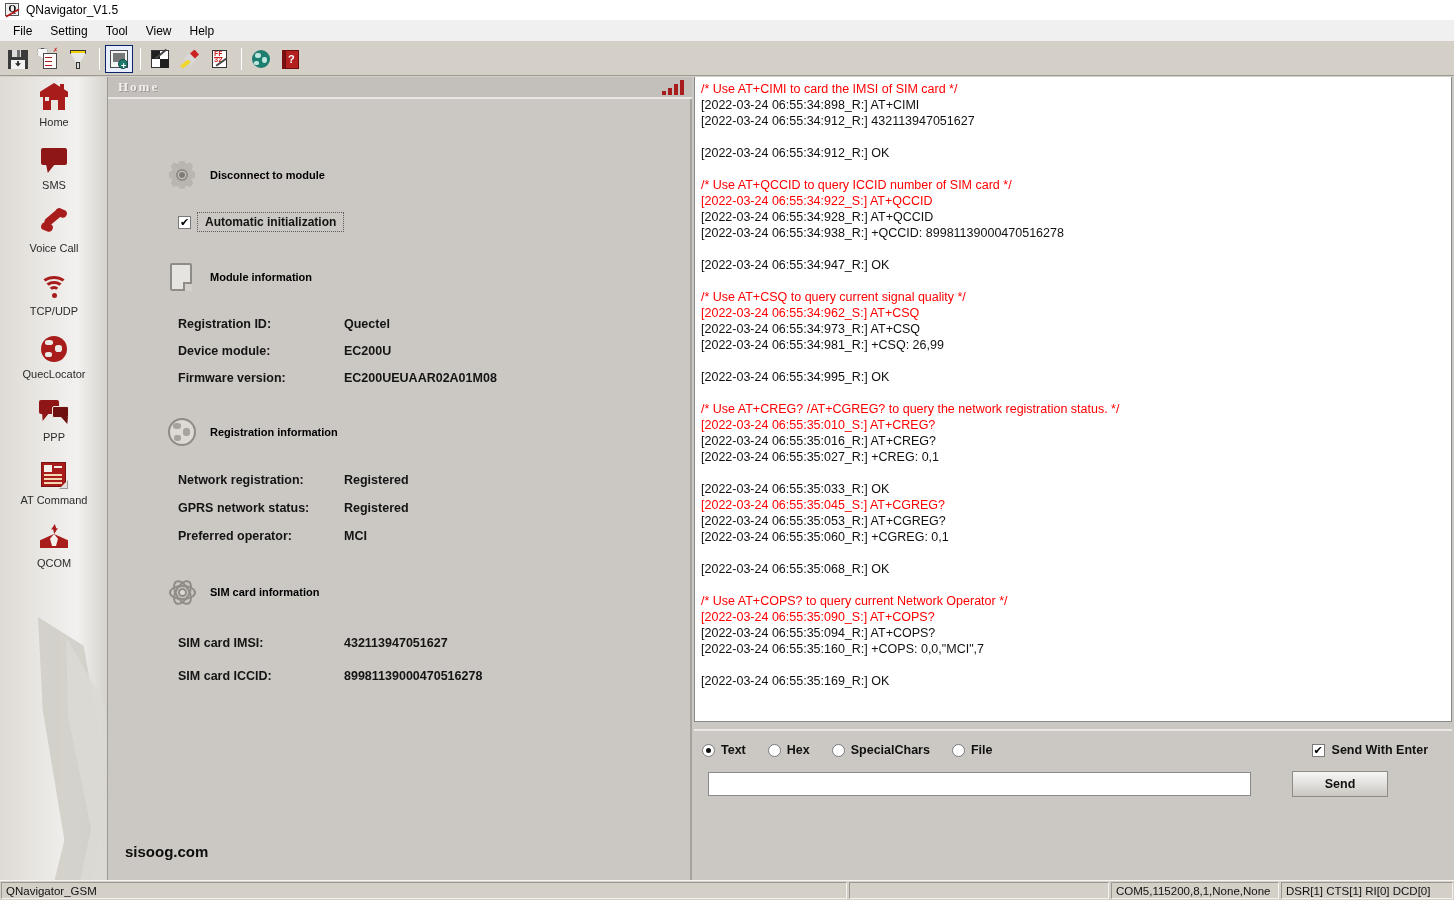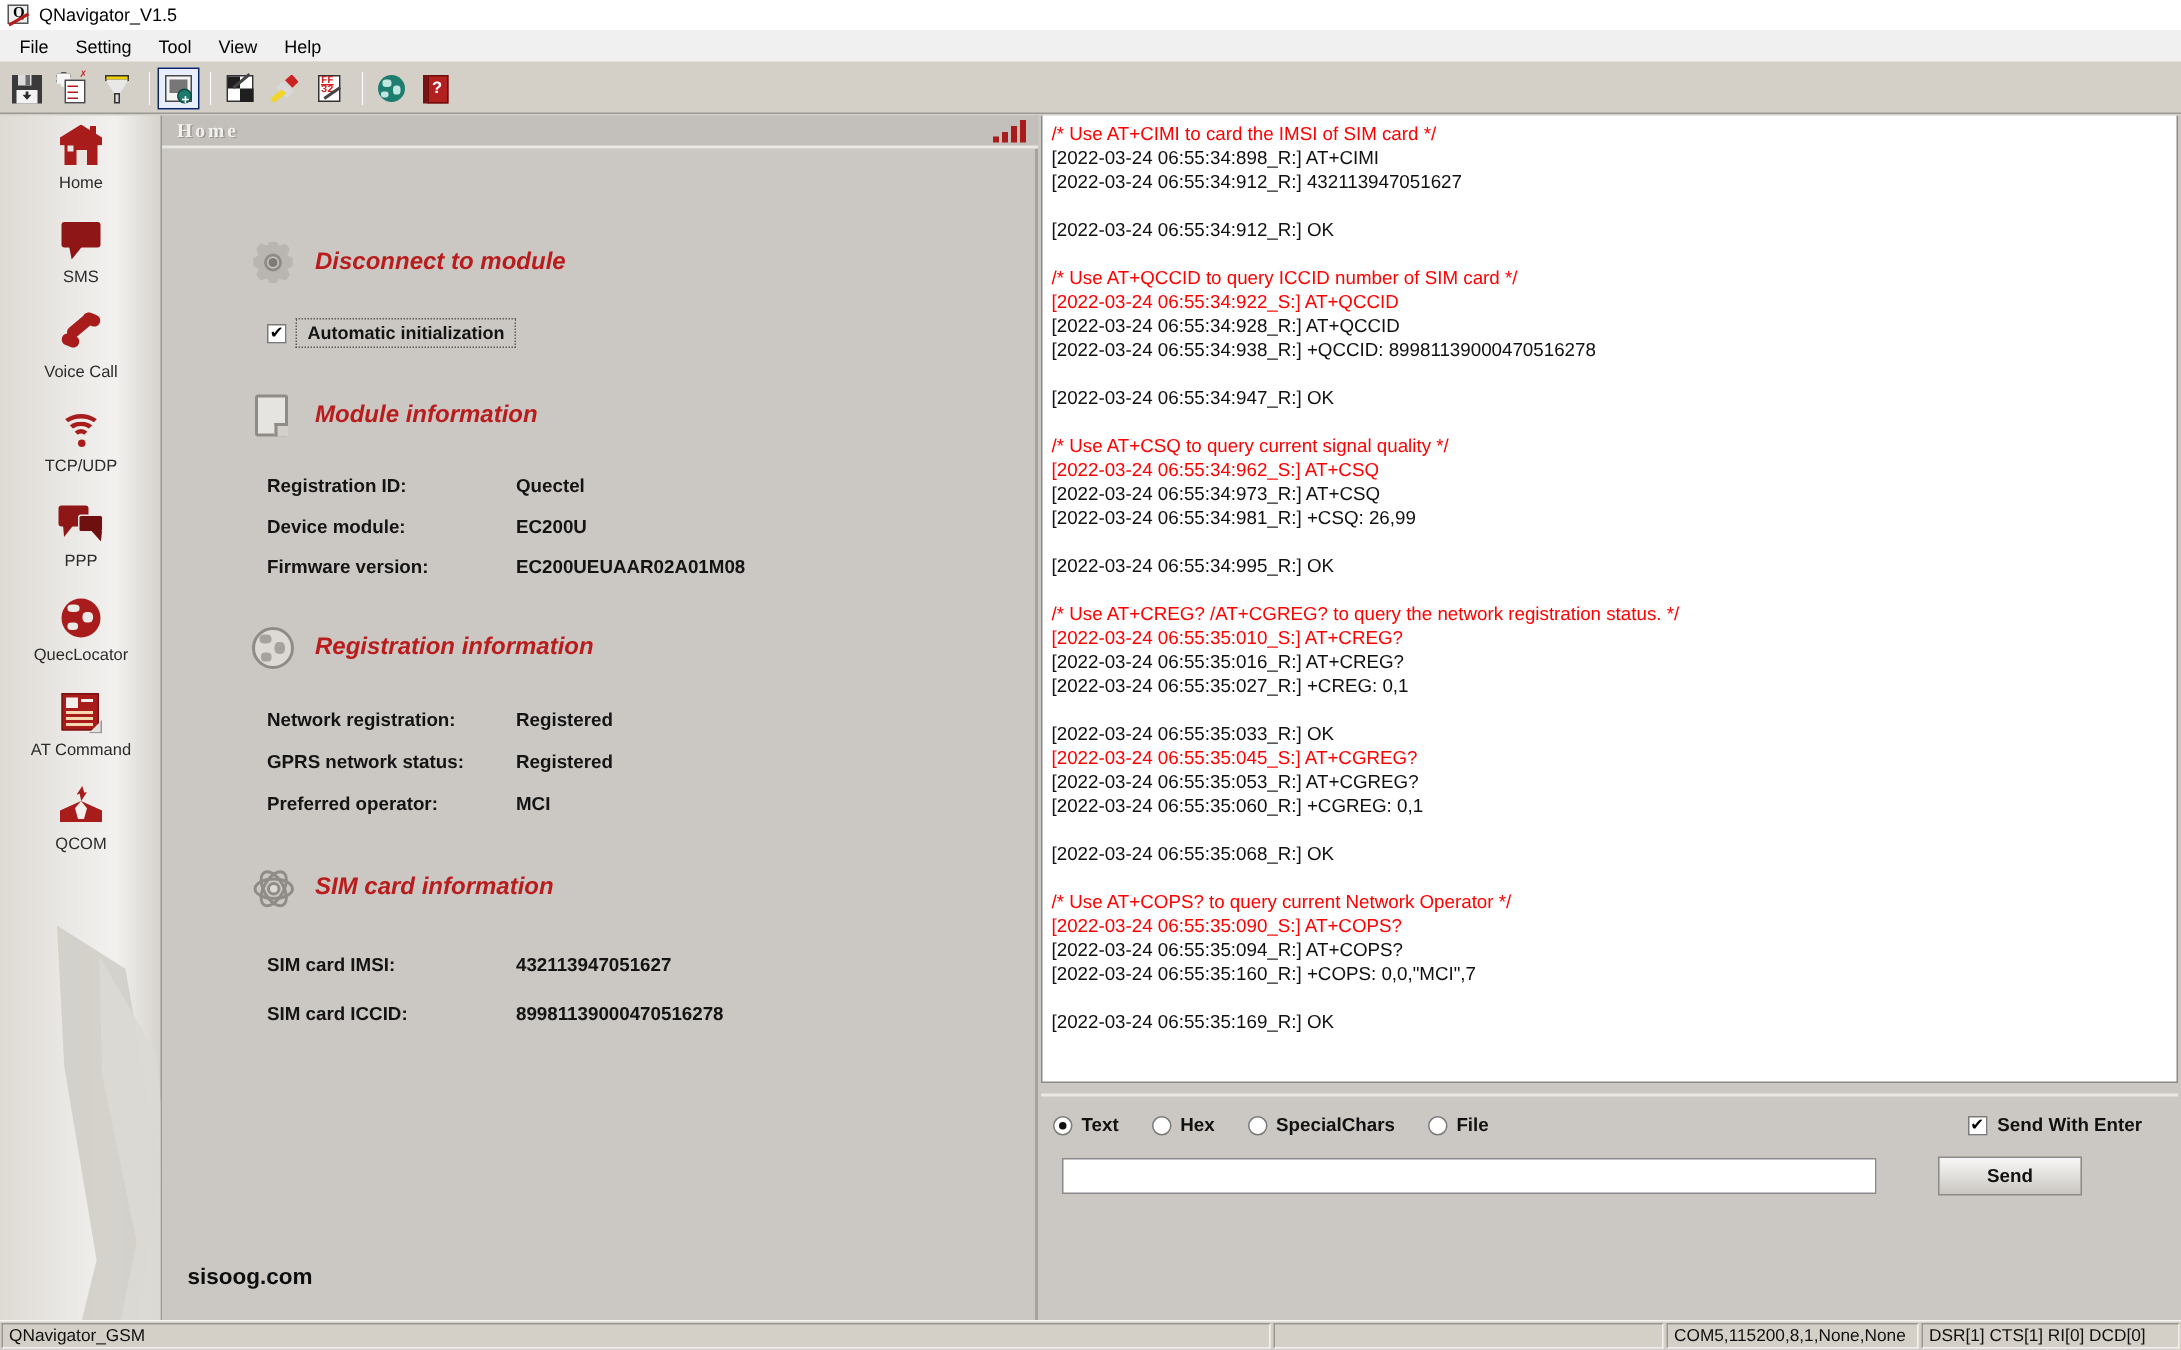--- a/index.html
+++ b/index.html
@@ -239,23 +239,22 @@
   .signal i.b2 { height: 7px; }
   .signal i.b3 { height: 11px; }
   .signal i.b4 { height: 15px; }
 
   .panel-body { position: absolute; left:0; top:22px; width:584px; height: 781px; }
 
   .section-head {
     position: absolute; display: flex; align-items: center; gap: 12px;
   }
   .section-head .sh-title {
-    font-size: 16px; font-weight: bold; color: #b91c1c;
-    font-family: "Liberation Sans", sans-serif;
-    font-style: italic;
+    font-size: 11px; font-weight: bold; color: #000000;
+    font-family: "Liberation Sans", sans-serif;
   }
   .sec-icon { width: 32px; height: 32px; position: relative; }
 
   .gear-ic { width:32px; height:32px; position:relative; }
   .gear-ic .ring {
     position:absolute; left:2px; top:2px; width:28px; height:28px;
     background: #b9b6b1;
     clip-path: polygon(42% 0,58% 0,64% 10%,80% 5%,90% 18%,84% 32%,97% 40%,97% 58%,84% 66%,90% 80%,80% 93%,64% 88%,58% 99%,42% 99%,36% 88%,20% 93%,10% 80%,16% 66%,3% 58%,3% 40%,16% 32%,10% 18%,20% 5%,36% 10%);
   }
   .gear-ic .hole { position:absolute; left:10px; top:10px; width:12px; height:12px; border-radius:50%; background:#cbc8c3; border:2px solid #8f8c87; }
@@ -535,37 +534,37 @@
       <div class="side-icon si-wifi">
         <div class="a1"></div>
           <div class="a2"></div>
           <div class="a3"></div>
           <div class="dot"></div>
       </div>
       <div class="side-label">TCP/UDP</div>
     </div>
 
     <div class="side-item">
+      <div class="side-icon si-loc">
+        <div class="globe"></div>
+          <div class="c1"></div>
+          <div class="c2"></div>
+          <div class="c3"></div>
+      </div>
+      <div class="side-label">QuecLocator</div>
+    </div>
+
+    <div class="side-item">
       <div class="side-icon si-ppp">
         <div class="b1"></div>
           <div class="t1"></div>
           <div class="b2"></div>
           <div class="t2"></div>
       </div>
       <div class="side-label">PPP</div>
-    </div>
-
-    <div class="side-item">
-      <div class="side-icon si-loc">
-        <div class="globe"></div>
-          <div class="c1"></div>
-          <div class="c2"></div>
-          <div class="c3"></div>
-      </div>
-      <div class="side-label">QuecLocator</div>
     </div>
 
     <div class="side-item">
       <div class="side-icon si-at">
         <div class="card"></div>
           <div class="ph"></div>
           <div class="l4"></div>
         <div class="l1"></div>
           <div class="l2"></div>
           <div class="l3"></div>

